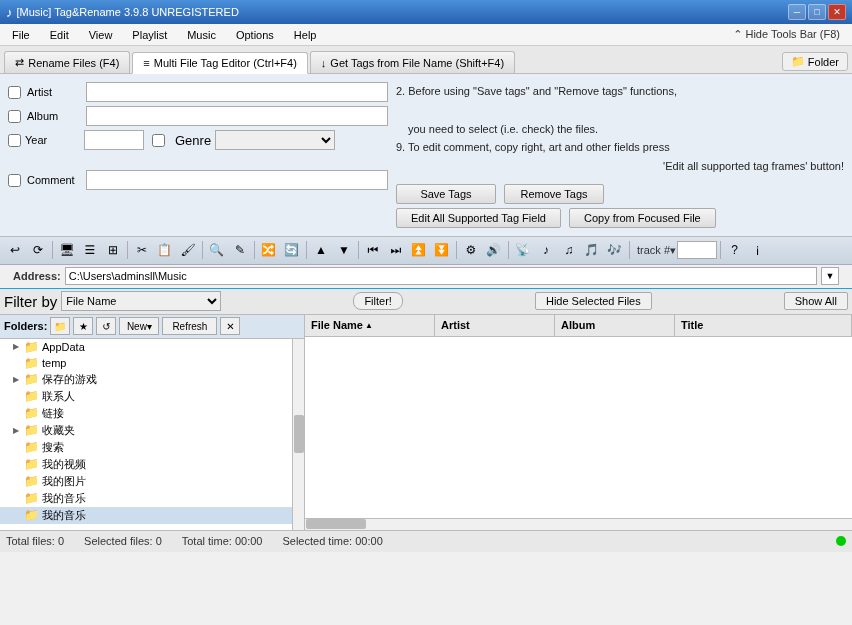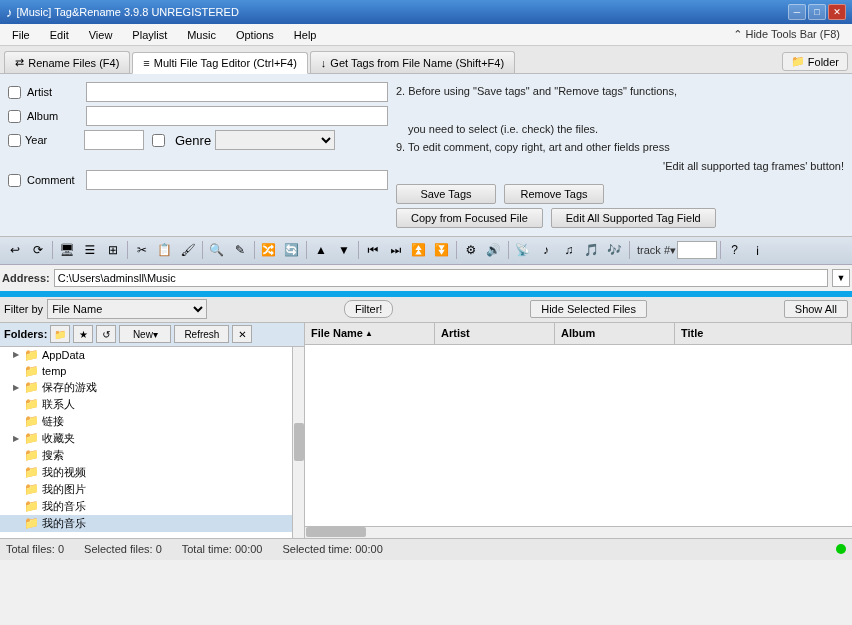--- a/index.html
+++ b/index.html
@@ -149,25 +149,25 @@
       cursor: pointer; font-size: 12px;
       border: 1px solid transparent;
       border-radius: 2px;
     }
     .tool-sep { width: 1px; height: 18px; background: #aab; margin: 0 2px; }
     .track-label { font-size: 11px; margin-left: 4px; color: #333; }
     .track-input { width: 40px; height: 18px; border: 1px solid #aaa; font-size: 11px; padding: 0 2px; }
 
     
     #address-bar {
-      height: 32px;
+      height: 24px;
       background: #f0f0f0;
-      border-bottom: 6px solid #0ea5e9;
-      display: flex; align-items: center;
-      padding: 0 2px; gap: 4px;
+      border-bottom: 1px solid #0ea5e9;
+      display: flex; align-items: center;
+      padding: 0 13px; gap: 4px;
     }
     .addr-label { font-size: 11px; font-weight: bold; color: #333; }
     .addr-input {
       flex: 1;
       height: 18px;
       border: 1px solid #aaa;
       background: white;
       padding: 0 3px;
       font-size: 11px;
     }
@@ -181,21 +181,21 @@
     }
 
     
     #filter-bar {
       height: 26px;
       background: #e8e8e8;
       border-bottom: 1px solid #bbb;
       display: flex; align-items: center;
       padding: 0 4px; gap: 4px;
     }
-    .filter-label { font-size: 11px; }
+    .filter-label { font-size: 15px; }
     .filter-select { height: 20px; border: 1px solid #aaa; font-size: 11px; width: 160px; }
     .filter-btn {
       margin-left: auto;
       padding: 2px 10px;
       border: 1px solid #aaa;
       background: #f0f0f0;
       cursor: pointer;
       font-size: 11px;
       border-radius: 2px;
     }
@@ -418,22 +418,22 @@
         <p style="padding-left:12px;margin-top:19px;">you need to select (i.e. check) the files.</p>
         <p>9. To edit comment, copy right, art and other fields press</p>
         <p style="padding-left:12px;text-align:right;">'Edit all supported tag frames' button!</p>
       </div>
       <div id="buttons-section">
         <div class="btn-row">
           <button class="action-btn">Save Tags</button>
           <button class="action-btn">Remove Tags</button>
         </div>
         <div class="btn-row">
+          <button class="action-btn" style="min-width:150px;">Edit All Supported Tag Field</button>
           <button class="action-btn">Copy from Focused File</button>
-          <button class="action-btn" style="min-width:150px;">Edit All Supported Tag Field</button>
         </div>
       </div>
     </div>
   </div>
 </div>
 
 <div id="toolbar">
   <div class="tool-btn">↩</div>
   <div class="tool-btn">⟳</div>
   <div class="tool-sep"></div>
@@ -495,21 +495,21 @@
 </div>
 
 <div id="main-split">
 
   <div id="folder-panel">
     <div id="folder-header">
       <span>Folders:</span>
       <button class="folder-header-btn">📁</button>
       <button class="folder-header-btn">★</button>
       <button class="folder-header-btn">↺</button>
-      <button class="folder-header-btn" style="width:52px;">New▾</button>
+      <button class="folder-header-btn" style="width:40px;">New▾</button>
       <button class="folder-header-btn" style="width:55px;">Refresh</button>
       <button class="folder-header-btn">✕</button>
     </div>
     <div id="folder-tree">
       <div class="tree-item" style="padding-left:8px;">
         <span class="tree-expand">▶</span>
         <span class="tree-icon">📁</span>
         <span class="tree-text">AppData</span>
       </div>
       <div class="tree-item" style="padding-left:8px;">

